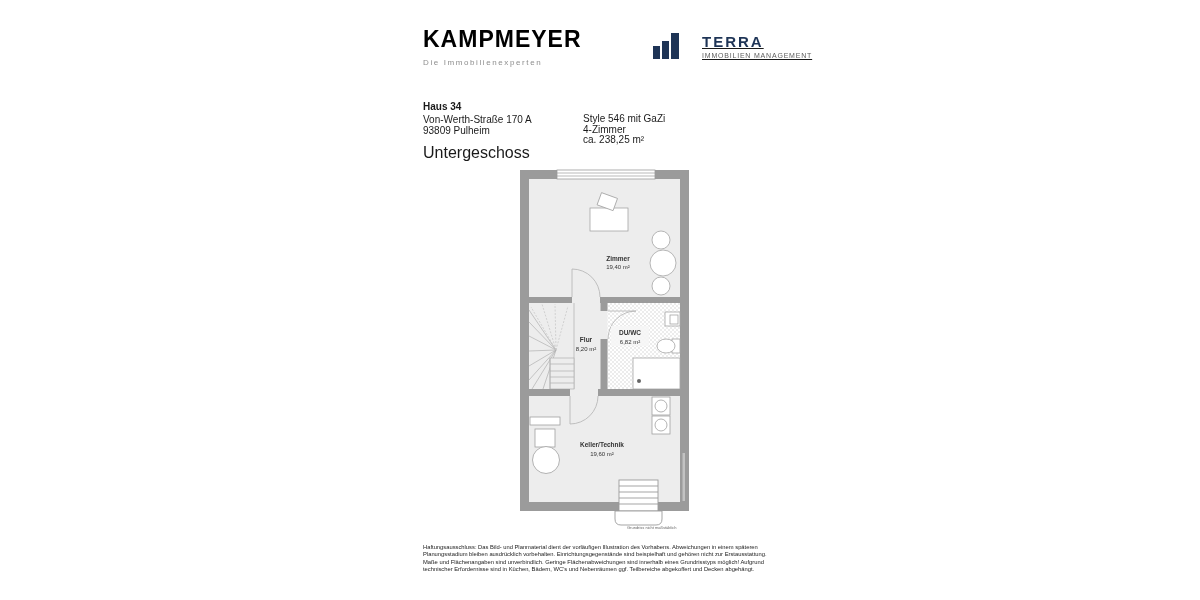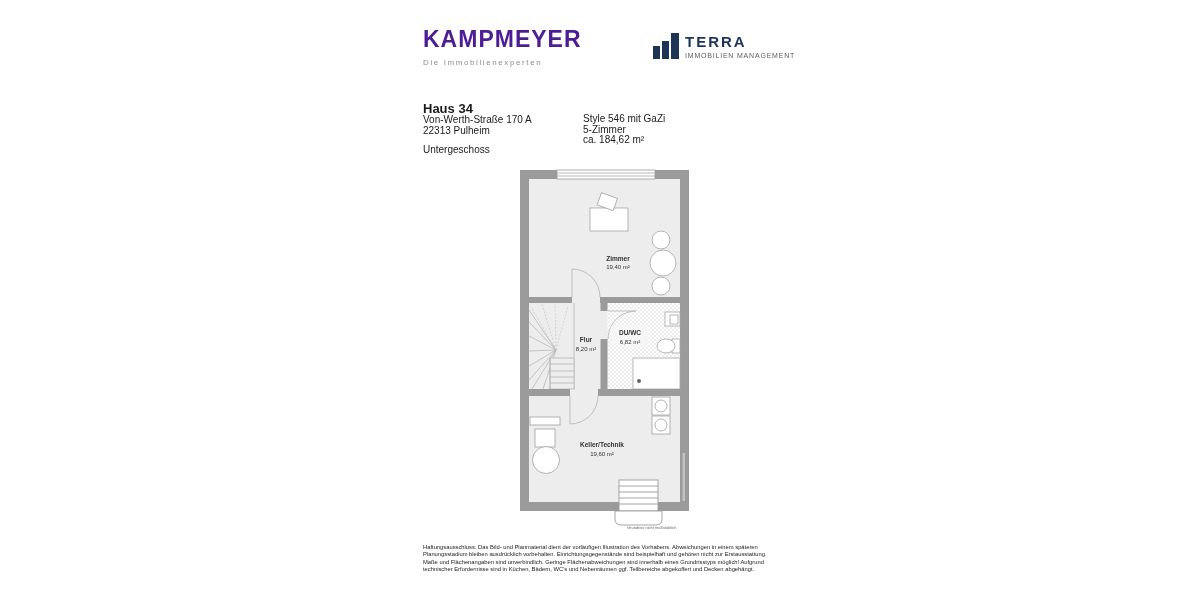--- a/index.html
+++ b/index.html
@@ -4,38 +4,38 @@
 <style>
   html,body{margin:0;padding:0;}
   body{
     width:1200px;height:600px;background:#ffffff;position:relative;overflow:hidden;
     font-family:"Liberation Sans", sans-serif;color:#1a1a1a;
   }
   .abs{position:absolute;}
 
   
   .km-logo{left:423px;top:28px;}
-  .km-word{font-size:23px;font-weight:bold;letter-spacing:1px;color:#4c1d95;line-height:1;}
+  .km-word{font-size:23px;font-weight:bold;letter-spacing:1px;color:#000000;line-height:1;}
   .km-tag{font-size:8px;letter-spacing:1.6px;color:#8e8e8e;margin-top:7px;}
-  .terra-logo{left:653px;top:33px;display:flex;align-items:flex-end;gap:6px;}
+  .terra-logo{left:653px;top:33px;display:flex;align-items:flex-end;gap:23px;text-decoration:underline;}
   .terra-bars{display:flex;align-items:flex-end;gap:2px;height:26px;}
   .terra-bars i{display:block;background:#1e3456;width:7px;}
   .terra-bars i.b1{height:13px;}
   .terra-bars i.b2{height:18px;}
   .terra-bars i.b3{height:26px;width:8px;}
   .terra-text{padding-bottom:0px;}
   .terra-word{font-size:15px;font-weight:bold;letter-spacing:2px;color:#1e3456;line-height:1;}
   .terra-tag{font-size:7px;letter-spacing:0.8px;color:#5c5c5c;margin-top:3px;}
 
   
-  .prop-title{left:423px;top:101px;font-size:13px;font-weight:bold;}
+  .prop-title{left:423px;top:101px;font-size:10px;font-weight:bold;}
   .prop-street{left:423px;top:114px;font-size:10px;}
   .prop-city{left:423px;top:124.5px;font-size:10px;}
   .prop-right{left:583px;top:114px;width:200px;font-size:10px;line-height:10.5px;}
-  .prop-floor{left:423px;top:144px;font-size:10px;}
+  .prop-floor{left:423px;top:144px;font-size:16px;}
 
   
   .plan{left:515px;top:168px;width:175px;height:365px;}
   svg text{font-family:"Liberation Sans", sans-serif;fill:#333;}
   .room-name{font-size:6.5px;font-weight:bold;text-anchor:middle;}
   .room-area{font-size:6px;text-anchor:middle;}
   .plan-note{font-size:4px;fill:#666;}
 
   
   .disclaimer{left:423px;top:544px;width:354px;font-size:5.8px;line-height:7.4px;color:#222;}
@@ -55,25 +55,25 @@
       <i class="b3"></i>
     </div>
   <div class="terra-text">
     <div class="terra-word">TERRA</div>
     <div class="terra-tag">IMMOBILIEN MANAGEMENT</div>
   </div>
 </div>
 
 <div class="abs prop-title">Haus 34</div>
 <div class="abs prop-street">Von-Werth-Straße 170 A</div>
-<div class="abs prop-city">22313 Pulheim</div>
+<div class="abs prop-city">93809 Pulheim</div>
 <div class="abs prop-right">
   <div>Style 546 mit GaZi</div>
-  <div>5-Zimmer</div>
-  <div>ca. 184,62 m²</div>
+  <div>4-Zimmer</div>
+  <div>ca. 238,25 m²</div>
 </div>
 <div class="abs prop-floor">Untergeschoss</div>
 
 <div class="abs plan">
 <svg width="175" height="365" viewBox="0 0 175 365" xmlns="http://www.w3.org/2000/svg">
   <defs>
     <pattern id="tile" width="4" height="4" patternUnits="userSpaceOnUse">
       <path d="M0 0 L4 4 M4 0 L0 4" stroke="#d9d9d9" stroke-width="0.5"></path>
     </pattern>
   </defs>

